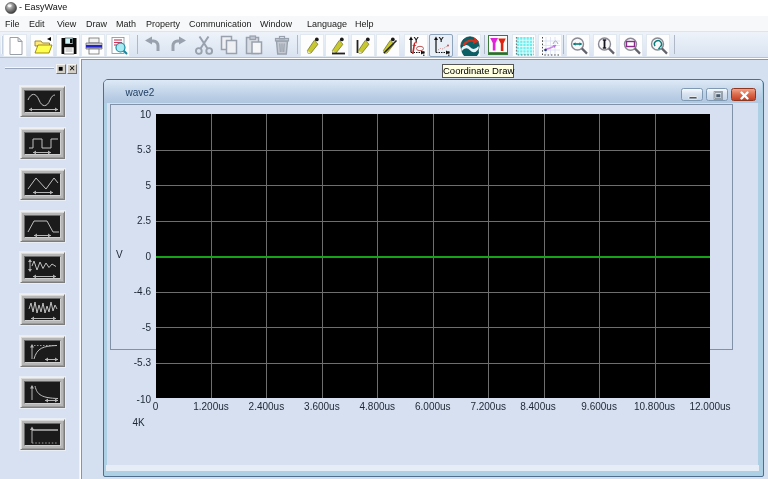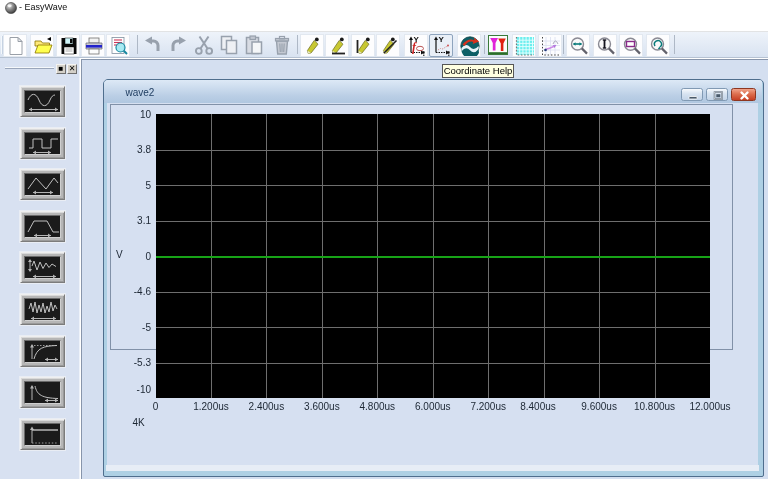--- a/index.html
+++ b/index.html
@@ -64,20 +64,32 @@
           <radialGradient id="gl" cx="35%" cy="30%" r="75%">
         <stop offset="0" stop-color="#e8e8e8"></stop>
             <stop offset="0.45" stop-color="#8e8e8e"></stop>
             <stop offset="1" stop-color="#3a3a3a"></stop>
       </radialGradient>
         </defs>
       <circle cx="6" cy="6" r="5.5" fill="url(#gl)" stroke="#333" stroke-width="0.6"></circle>
       <ellipse cx="4.6" cy="3.8" rx="2" ry="1.4" fill="#ffffff" opacity="0.75"></ellipse>
     </svg>
     <div class="abs" id="apptitle">- EasyWave</div>
+  </div>
+  <div class="abs" id="menubar">
+    <span class="mi" style="left:5px">File</span>
+    <span class="mi" style="left:29px">Edit</span>
+    <span class="mi" style="left:57px">View</span>
+    <span class="mi" style="left:86px">Draw</span>
+    <span class="mi" style="left:116px">Math</span>
+    <span class="mi" style="left:146px">Property</span>
+    <span class="mi" style="left:189px">Communication</span>
+    <span class="mi" style="left:260px">Window</span>
+    <span class="mi" style="left:307px">Language</span>
+    <span class="mi" style="left:355px">Help</span>
   </div>
   <div class="abs" id="menusep"></div>
   <div class="abs" id="toolbar">
     <div class="abs" id="tbgrip"></div>
     <div class="tb" style="left:3px;background:#fdfdfe;border:1px solid #e2e8f0">
         <svg width="20" height="20" viewBox="0 0 20 20">
           <path d="M4,1.5 h8 l4,4 v13 h-12 z" fill="#fff" stroke="#9aa0a8" stroke-width="1"></path>
           <path d="M12,1.5 l4,4 h-4 z" fill="#e8eaee" stroke="#9aa0a8" stroke-width="1"></path>
         </svg>
       </div>
@@ -430,38 +442,38 @@
         <div style="position:absolute;left:499.1px;top:0;width:1px;height:100%;background:#6e6e6e"></div>
         <div style="position:absolute;left:0;top:35.5px;width:100%;height:1px;background:#6e6e6e"></div>
         <div style="position:absolute;left:0;top:71.1px;width:100%;height:1px;background:#6e6e6e"></div>
         <div style="position:absolute;left:0;top:106.6px;width:100%;height:1px;background:#6e6e6e"></div>
         <div style="position:absolute;left:0;top:142.2px;width:100%;height:1.5px;background:#17a317"></div>
         <div style="position:absolute;left:0;top:177.7px;width:100%;height:1px;background:#6e6e6e"></div>
         <div style="position:absolute;left:0;top:213.2px;width:100%;height:1px;background:#6e6e6e"></div>
         <div style="position:absolute;left:0;top:248.8px;width:100%;height:1px;background:#6e6e6e"></div>
           </div>
         <div class="ylab" style="top:2.5px">10</div>
-        <div class="ylab" style="top:38.0px">3.8</div>
+        <div class="ylab" style="top:38.0px">5.3</div>
         <div class="ylab" style="top:73.6px">5</div>
-        <div class="ylab" style="top:109.1px">3.1</div>
+        <div class="ylab" style="top:109.1px">2.5</div>
         <div class="ylab" style="top:144.7px">0</div>
         <div class="ylab" style="top:180.2px">-4.6</div>
         <div class="ylab" style="top:215.7px">-5</div>
         <div class="ylab" style="top:251.3px">-5.3</div>
-        <div class="ylab" style="top:278px">-10</div>
+        <div class="ylab" style="top:288px">-10</div>
         <div class="xlab" style="left:14.5px">0</div>
         <div class="xlab" style="left:70.0px">1.200us</div>
         <div class="xlab" style="left:125.4px">2.400us</div>
         <div class="xlab" style="left:180.9px">3.600us</div>
         <div class="xlab" style="left:236.3px">4.800us</div>
         <div class="xlab" style="left:291.8px">6.000us</div>
         <div class="xlab" style="left:347.2px">7.200us</div>
         <div class="xlab" style="left:397px">8.400us</div>
         <div class="xlab" style="left:458.1px">9.600us</div>
         <div class="xlab" style="left:513.5px">10.800us</div>
         <div class="xlab" style="left:569.0px">12.000us</div>
       </div>
       <div id="vlab">V</div>
       <div id="klab">4K</div>
     </div>
   </div>
-  <div class="abs" id="tooltip">Coordinate Help</div>
+  <div class="abs" id="tooltip">Coordinate Draw</div>
 </div>
 
 </body></html>

